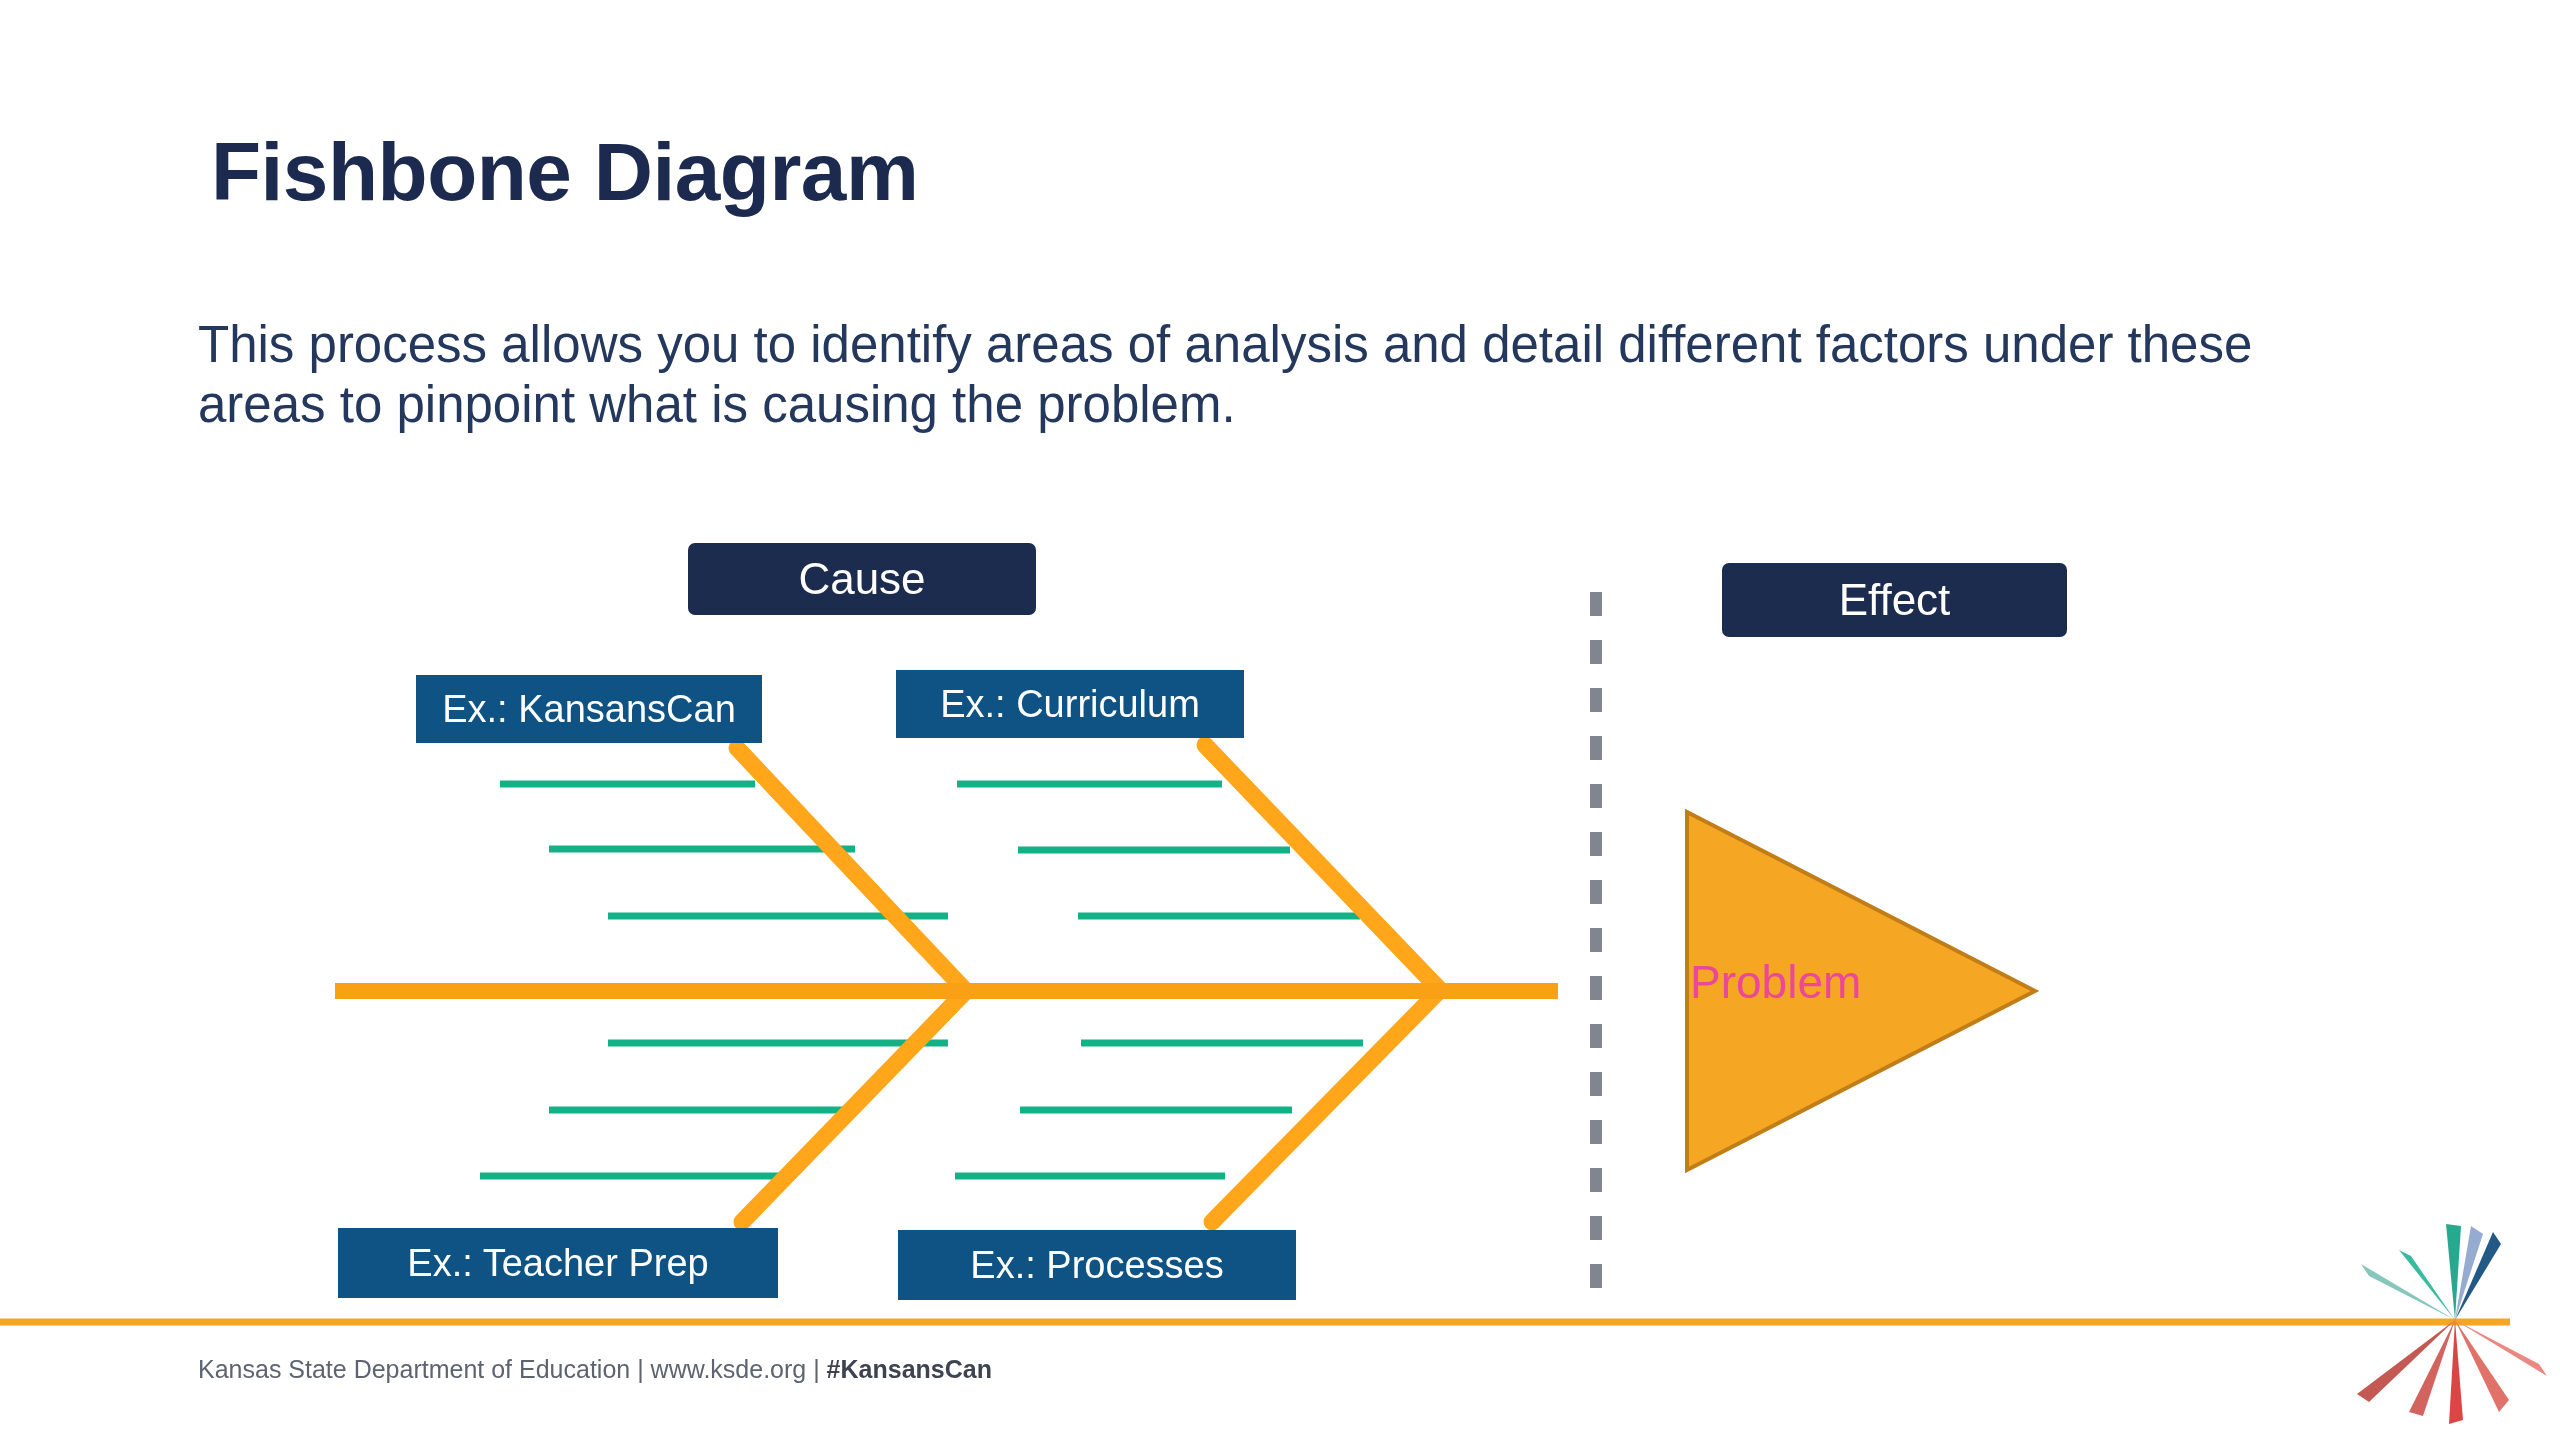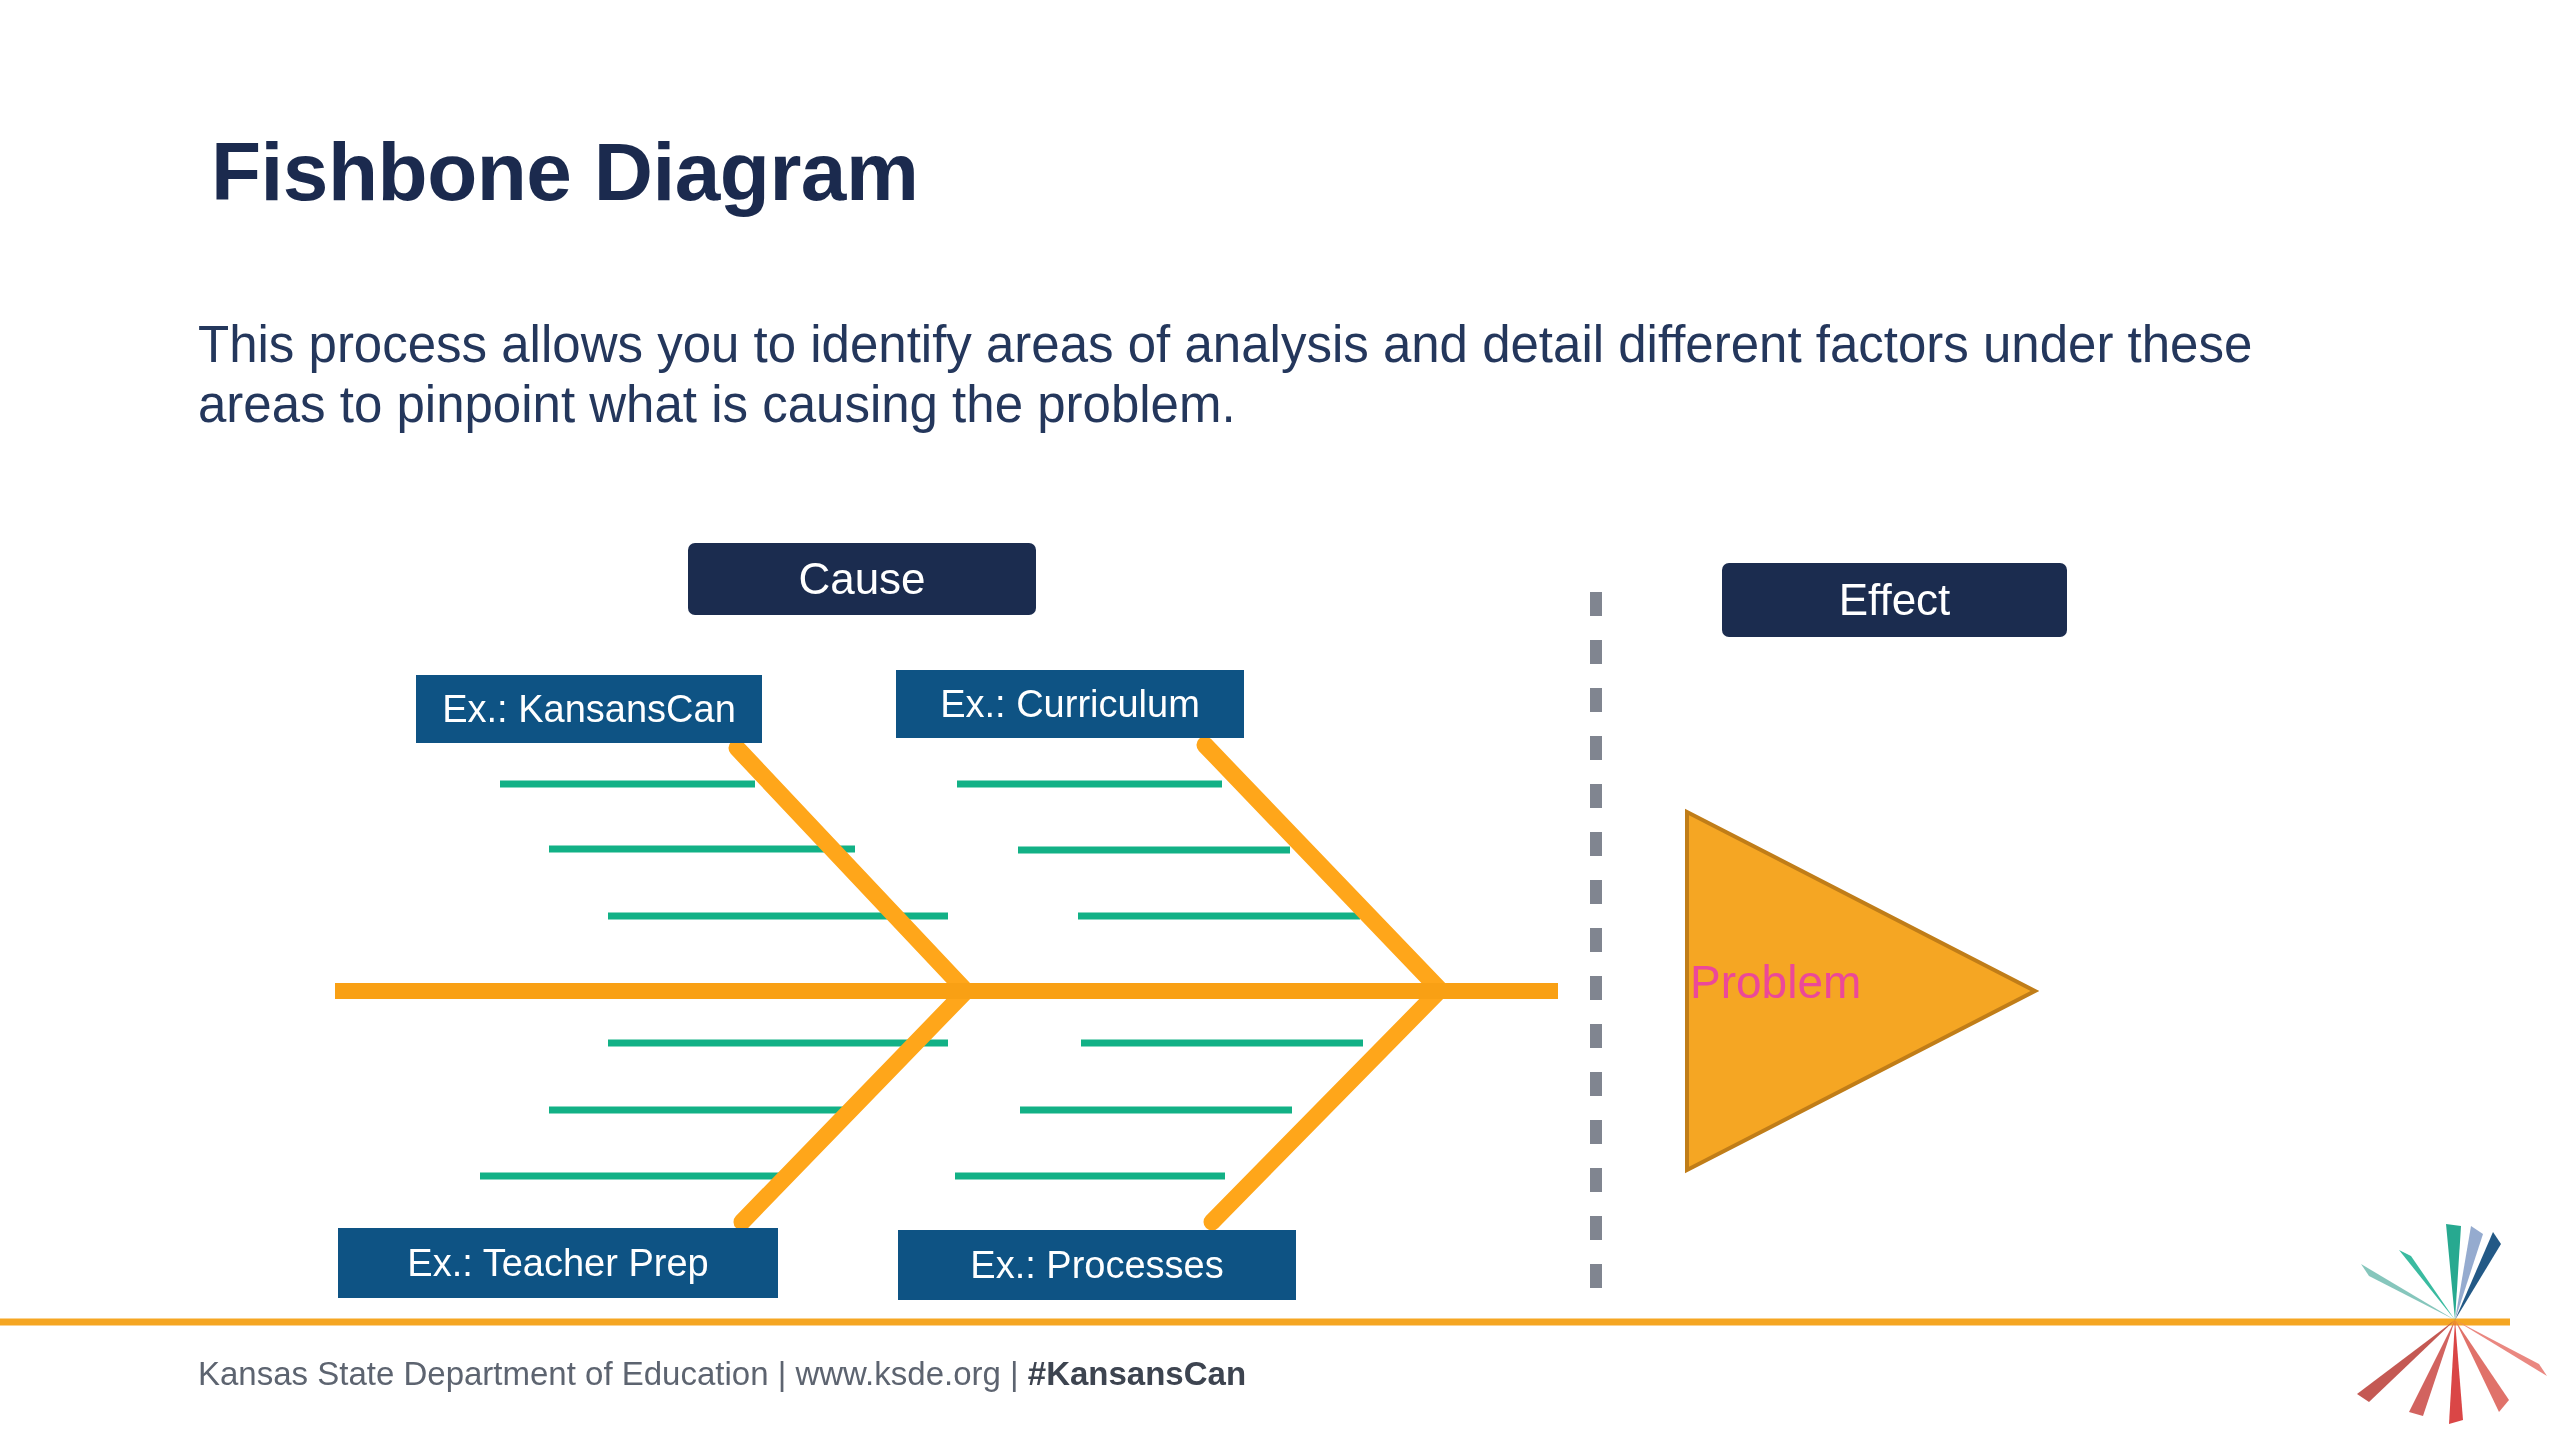--- a/index.html
+++ b/index.html
@@ -48,21 +48,21 @@
   
   #problem-label{
     position:absolute;left:1690px;top:955px;width:260px;
     color:#ec4899;font-size:46px;font-weight:400;
     pointer-events:none;
   }
 
   
   #footer-left{
     position:absolute;left:198px;top:1355px;
-    font-size:33px;color:#5d6470;white-space:nowrap;
+    font-size:25px;color:#5d6470;white-space:nowrap;
   }
   #footer-left b{color:#3d4450;font-weight:700;}
   #footer-tagline{
     position:absolute;left:1340px;top:1348px;
     font-size:34px;font-style:italic;color:#4a546b;white-space:nowrap;
   }
 </style>
 </head>
 <body>
 

